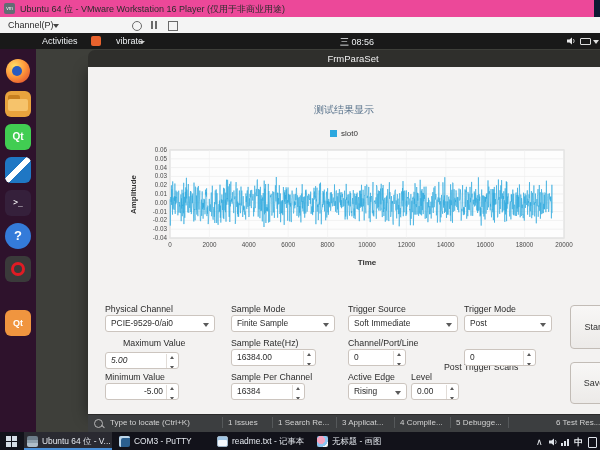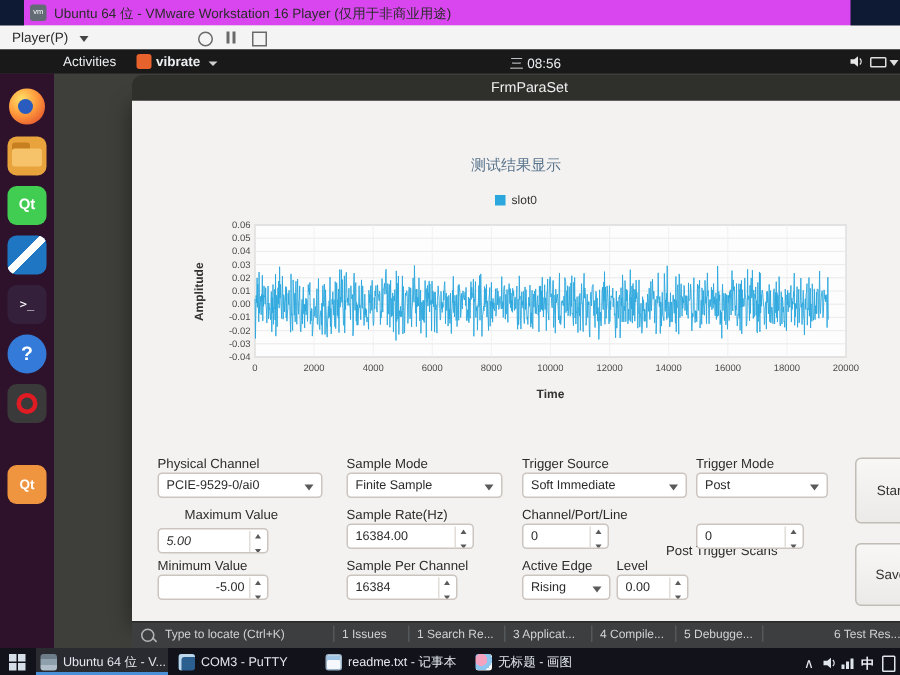--- a/index.html
+++ b/index.html
@@ -1,21 +1,21 @@
 <!DOCTYPE html>
 <html><head>
 <meta charset="utf-8">
 <style>
   html,body{margin:0;padding:0;background:#0b1530;}
   #screen{position:relative;width:600px;height:450px;overflow:hidden;
     font-family:"Liberation Sans",sans-serif;background:#0e1a33;}
   .abs{position:absolute;}
   .nw{white-space:nowrap;}
   
-  .vmw-title{position:absolute;left:16px;top:0;width:551px;height:17px;background:#d946ef;border-bottom:1px solid #d9d9d9;}
+  .vmw-title{position:absolute;left:0;top:0;width:594px;height:17px;background:#ec4899;border-bottom:1px solid #d9d9d9;}
   .vmw-menu{position:absolute;left:0;top:17px;width:600px;height:16px;background:#f4f4f4;border-bottom:1px solid #d2d2d2;}
   .mtxt{font-size:9px;color:#2c2c2c;}
   
   .vm-desk{position:absolute;left:0;top:33px;width:600px;height:399px;background:#3e3f3a;}
   .panel{position:absolute;left:0;top:33px;width:600px;height:16px;background:#191919;}
   .ptxt{position:absolute;font-size:9px;color:#eceff1;}
   .dock{position:absolute;left:0;top:49px;width:36px;height:383px;background:rgba(44,12,42,0.88);}
   .dic{position:absolute;left:5px;width:26px;height:26px;border-radius:6px;}
   
   .app-head{position:absolute;left:88px;top:50px;width:530px;height:17px;background:#2f2f2c;border-radius:7px 7px 0 0;}
@@ -42,36 +42,36 @@
 </head>
 <body>
 
 <div id="screen">
 
   <div class="vmw-title">
     <div class="abs" style="left:4px;top:3px;width:11px;height:11px;border-radius:2px;background:#636c74;color:#fff;font-size:5px;line-height:11px;text-align:center;">vm</div>
     <div class="abs mtxt nw" style="left:20px;top:3px;">Ubuntu 64 位 - VMware Workstation 16 Player (仅用于非商业用途)</div>
   </div>
   <div class="vmw-menu">
-    <div class="abs mtxt" style="left:8px;top:3px;">Player(P)</div>
+    <div class="abs mtxt" style="left:8px;top:3px;">Channel(P)</div>
     <div class="abs" style="left:53px;top:7px;width:0;height:0;border-left:3px solid transparent;border-right:3px solid transparent;border-top:4px solid #444;"></div>
     <div class="abs" style="left:132px;top:4px;width:8px;height:8px;border:1px solid #6a6a6a;border-radius:50%;"></div>
     <div class="abs" style="left:150px;top:4px;width:8px;height:8px;">
       <div class="abs" style="left:1px;top:0;width:2px;height:8px;background:#6a6a6a;"></div>
       <div class="abs" style="left:5px;top:0;width:2px;height:8px;background:#6a6a6a;"></div>
     </div>
     <div class="abs" style="left:168px;top:4px;width:8px;height:8px;border:1px solid #6a6a6a;"></div>
   </div>
 
   <div class="vm-desk"></div>
 
   <div class="panel"></div>
   <div class="ptxt" style="left:42px;top:36px;">Activities</div>
   <div class="abs" style="left:91px;top:36px;width:10px;height:10px;border-radius:2px;background:#e8622d;"></div>
-  <div class="ptxt" style="left:104px;top:36px;font-weight:bold;">vibrate</div>
+  <div class="ptxt" style="left:116px;top:36px;">vibrate</div>
   <div class="abs" style="left:139px;top:41px;width:0;height:0;border-left:3px solid transparent;border-right:3px solid transparent;border-top:3.5px solid #cfcfcf;"></div>
   <div class="ptxt" style="left:340px;top:36px;">三 08:56</div>
   <svg class="abs" style="left:566px;top:36px;" width="10" height="10" viewBox="0 0 10 10">
       <polygon points="1,3.5 3.5,3.5 6,1.5 6,8.5 3.5,6.5 1,6.5" fill="#e8e8e8"></polygon>
       <path d="M7.2,3 A2.6,2.6 0 0 1 7.2,7" stroke="#e8e8e8" fill="none" stroke-width="0.8"></path>
     </svg>
   <div class="abs" style="left:580px;top:38px;width:9px;height:5px;border:1px solid #dedede;border-radius:1px;"></div>
   <div class="abs" style="left:593px;top:40px;width:0;height:0;border-left:3px solid transparent;border-right:3px solid transparent;border-top:4px solid #dedede;"></div>
 
   <div class="dock"></div>

